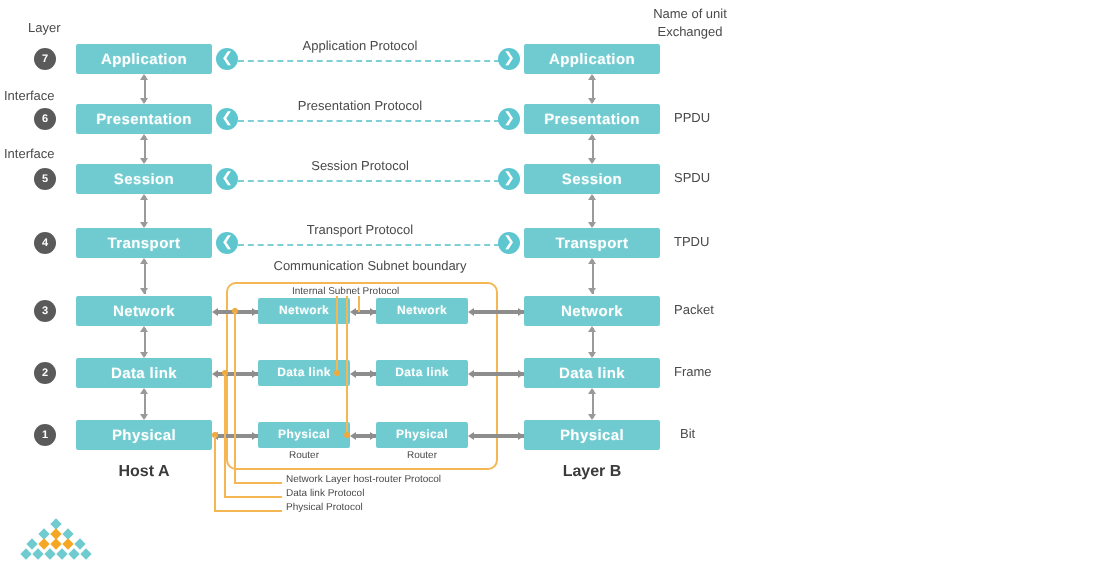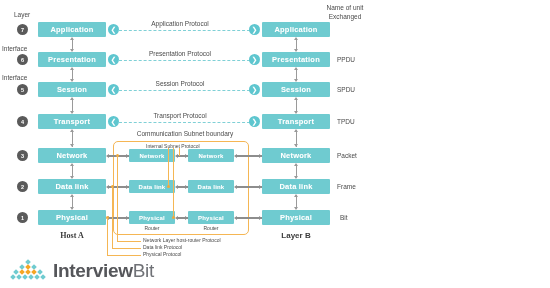--- a/index.html
+++ b/index.html
@@ -109,21 +109,21 @@
   <div class="numbubble" style="left:17px;top:181px;">2</div>
   <div class="numbubble" style="left:17px;top:212px;">1</div>
 
   <div class="layerbox hostbox" style="left:38px;top:22px;">Application</div>
   <div class="layerbox hostbox" style="left:38px;top:52px;">Presentation</div>
   <div class="layerbox hostbox" style="left:38px;top:82px;">Session</div>
   <div class="layerbox hostbox" style="left:38px;top:114px;">Transport</div>
   <div class="layerbox hostbox" style="left:38px;top:148px;">Network</div>
   <div class="layerbox hostbox" style="left:38px;top:179px;">Data link</div>
   <div class="layerbox hostbox" style="left:38px;top:210px;">Physical</div>
-  <div class="host-label" style="left:38px;top:231px;width:68px;font-family:Liberation Serif, serif;">Host A</div>
+  <div class="host-label" style="left:38px;top:231px;width:68px;">Host A</div>
 
   <div class="varrow" style="left:71.5px;top:38px;height:13px;"></div>
   <div class="vhead up" style="left:69.5px;top:37px;"></div>
   <div class="vhead down" style="left:69.5px;top:49px;"></div>
 
   <div class="varrow" style="left:71.5px;top:68px;height:13px;"></div>
   <div class="vhead up" style="left:69.5px;top:67px;"></div>
   <div class="vhead down" style="left:69.5px;top:79px;"></div>
 
   <div class="varrow" style="left:71.5px;top:98px;height:15px;"></div>
@@ -297,18 +297,15 @@
 
           <rect x="3.0" y="17.0" width="4" height="4" transform="rotate(45 5 19)" fill="#6fcbd0"></rect>
           <rect x="9.0" y="17.0" width="4" height="4" transform="rotate(45 11 19)" fill="#6fcbd0"></rect>
           <rect x="15.0" y="17.0" width="4" height="4" transform="rotate(45 17 19)" fill="#6fcbd0"></rect>
           <rect x="21.0" y="17.0" width="4" height="4" transform="rotate(45 23 19)" fill="#6fcbd0"></rect>
           <rect x="27.0" y="17.0" width="4" height="4" transform="rotate(45 29 19)" fill="#6fcbd0"></rect>
           <rect x="33.0" y="17.0" width="4" height="4" transform="rotate(45 35 19)" fill="#6fcbd0"></rect>
         </g>
       </svg>
     </span>
-    <span class="logo-text">
-      <span>Interview</span><span class="bit">Bit</span>
-    </span>
   </div>
 
 </div>
 
 </body></html>

